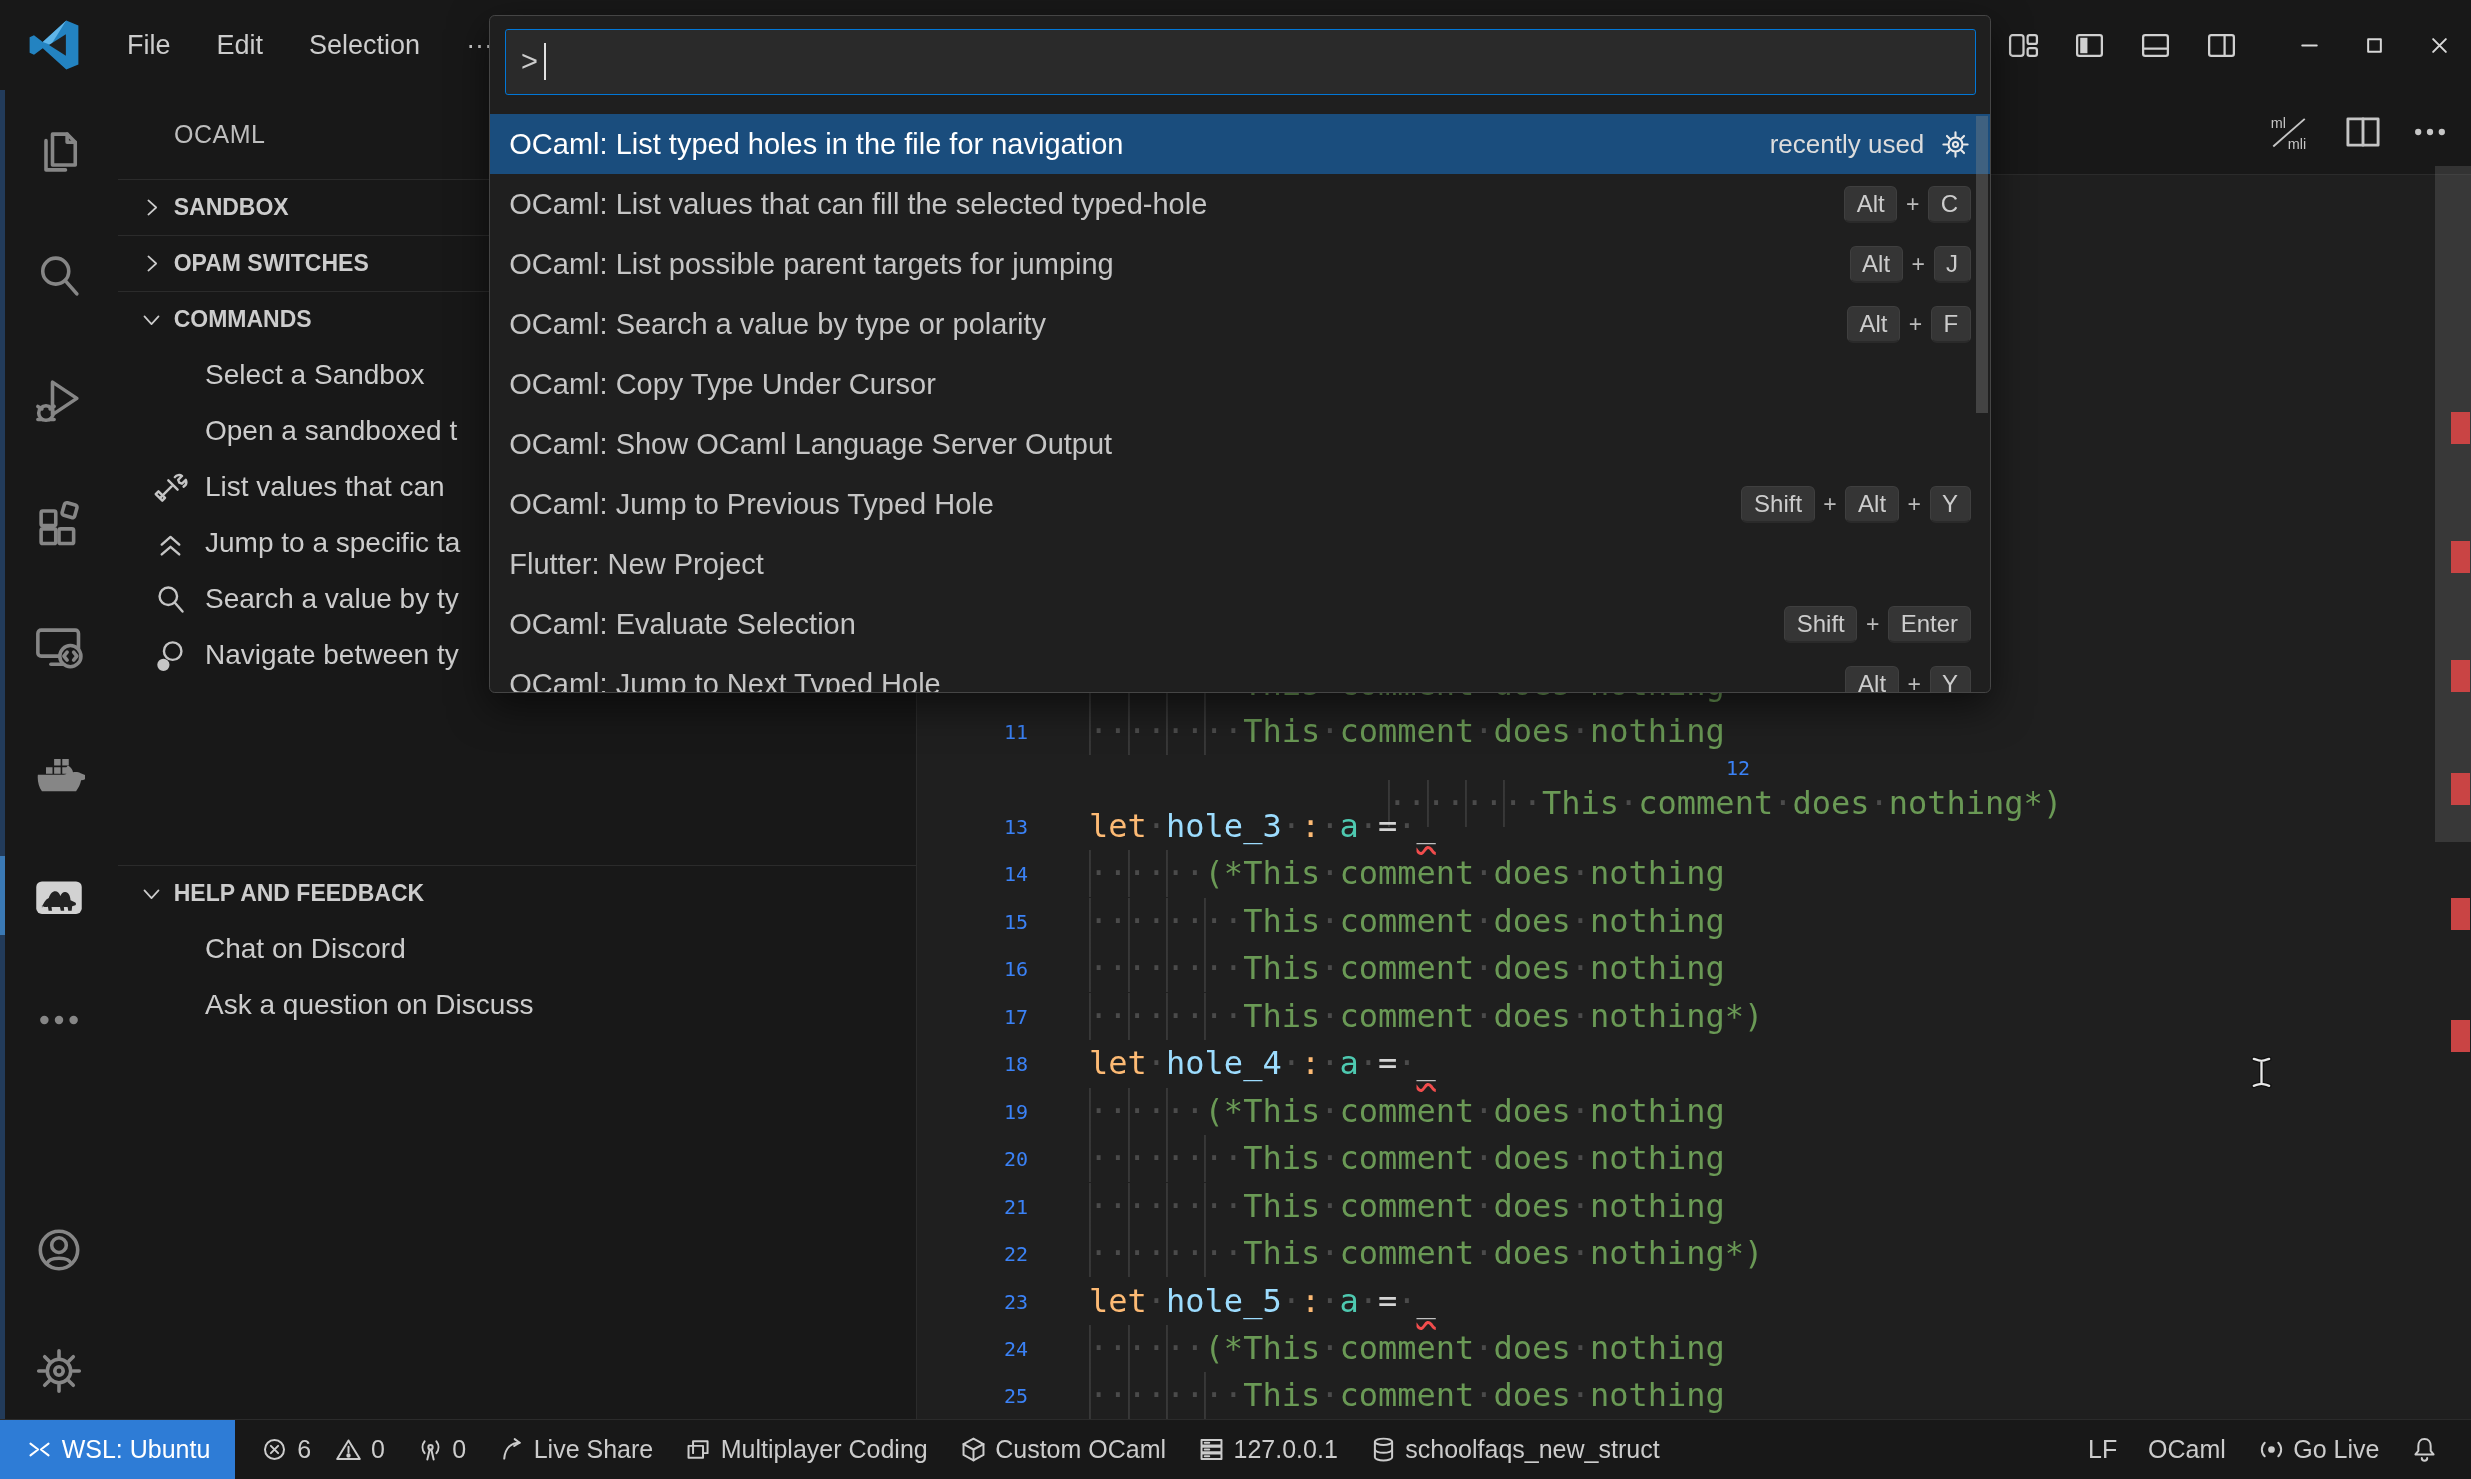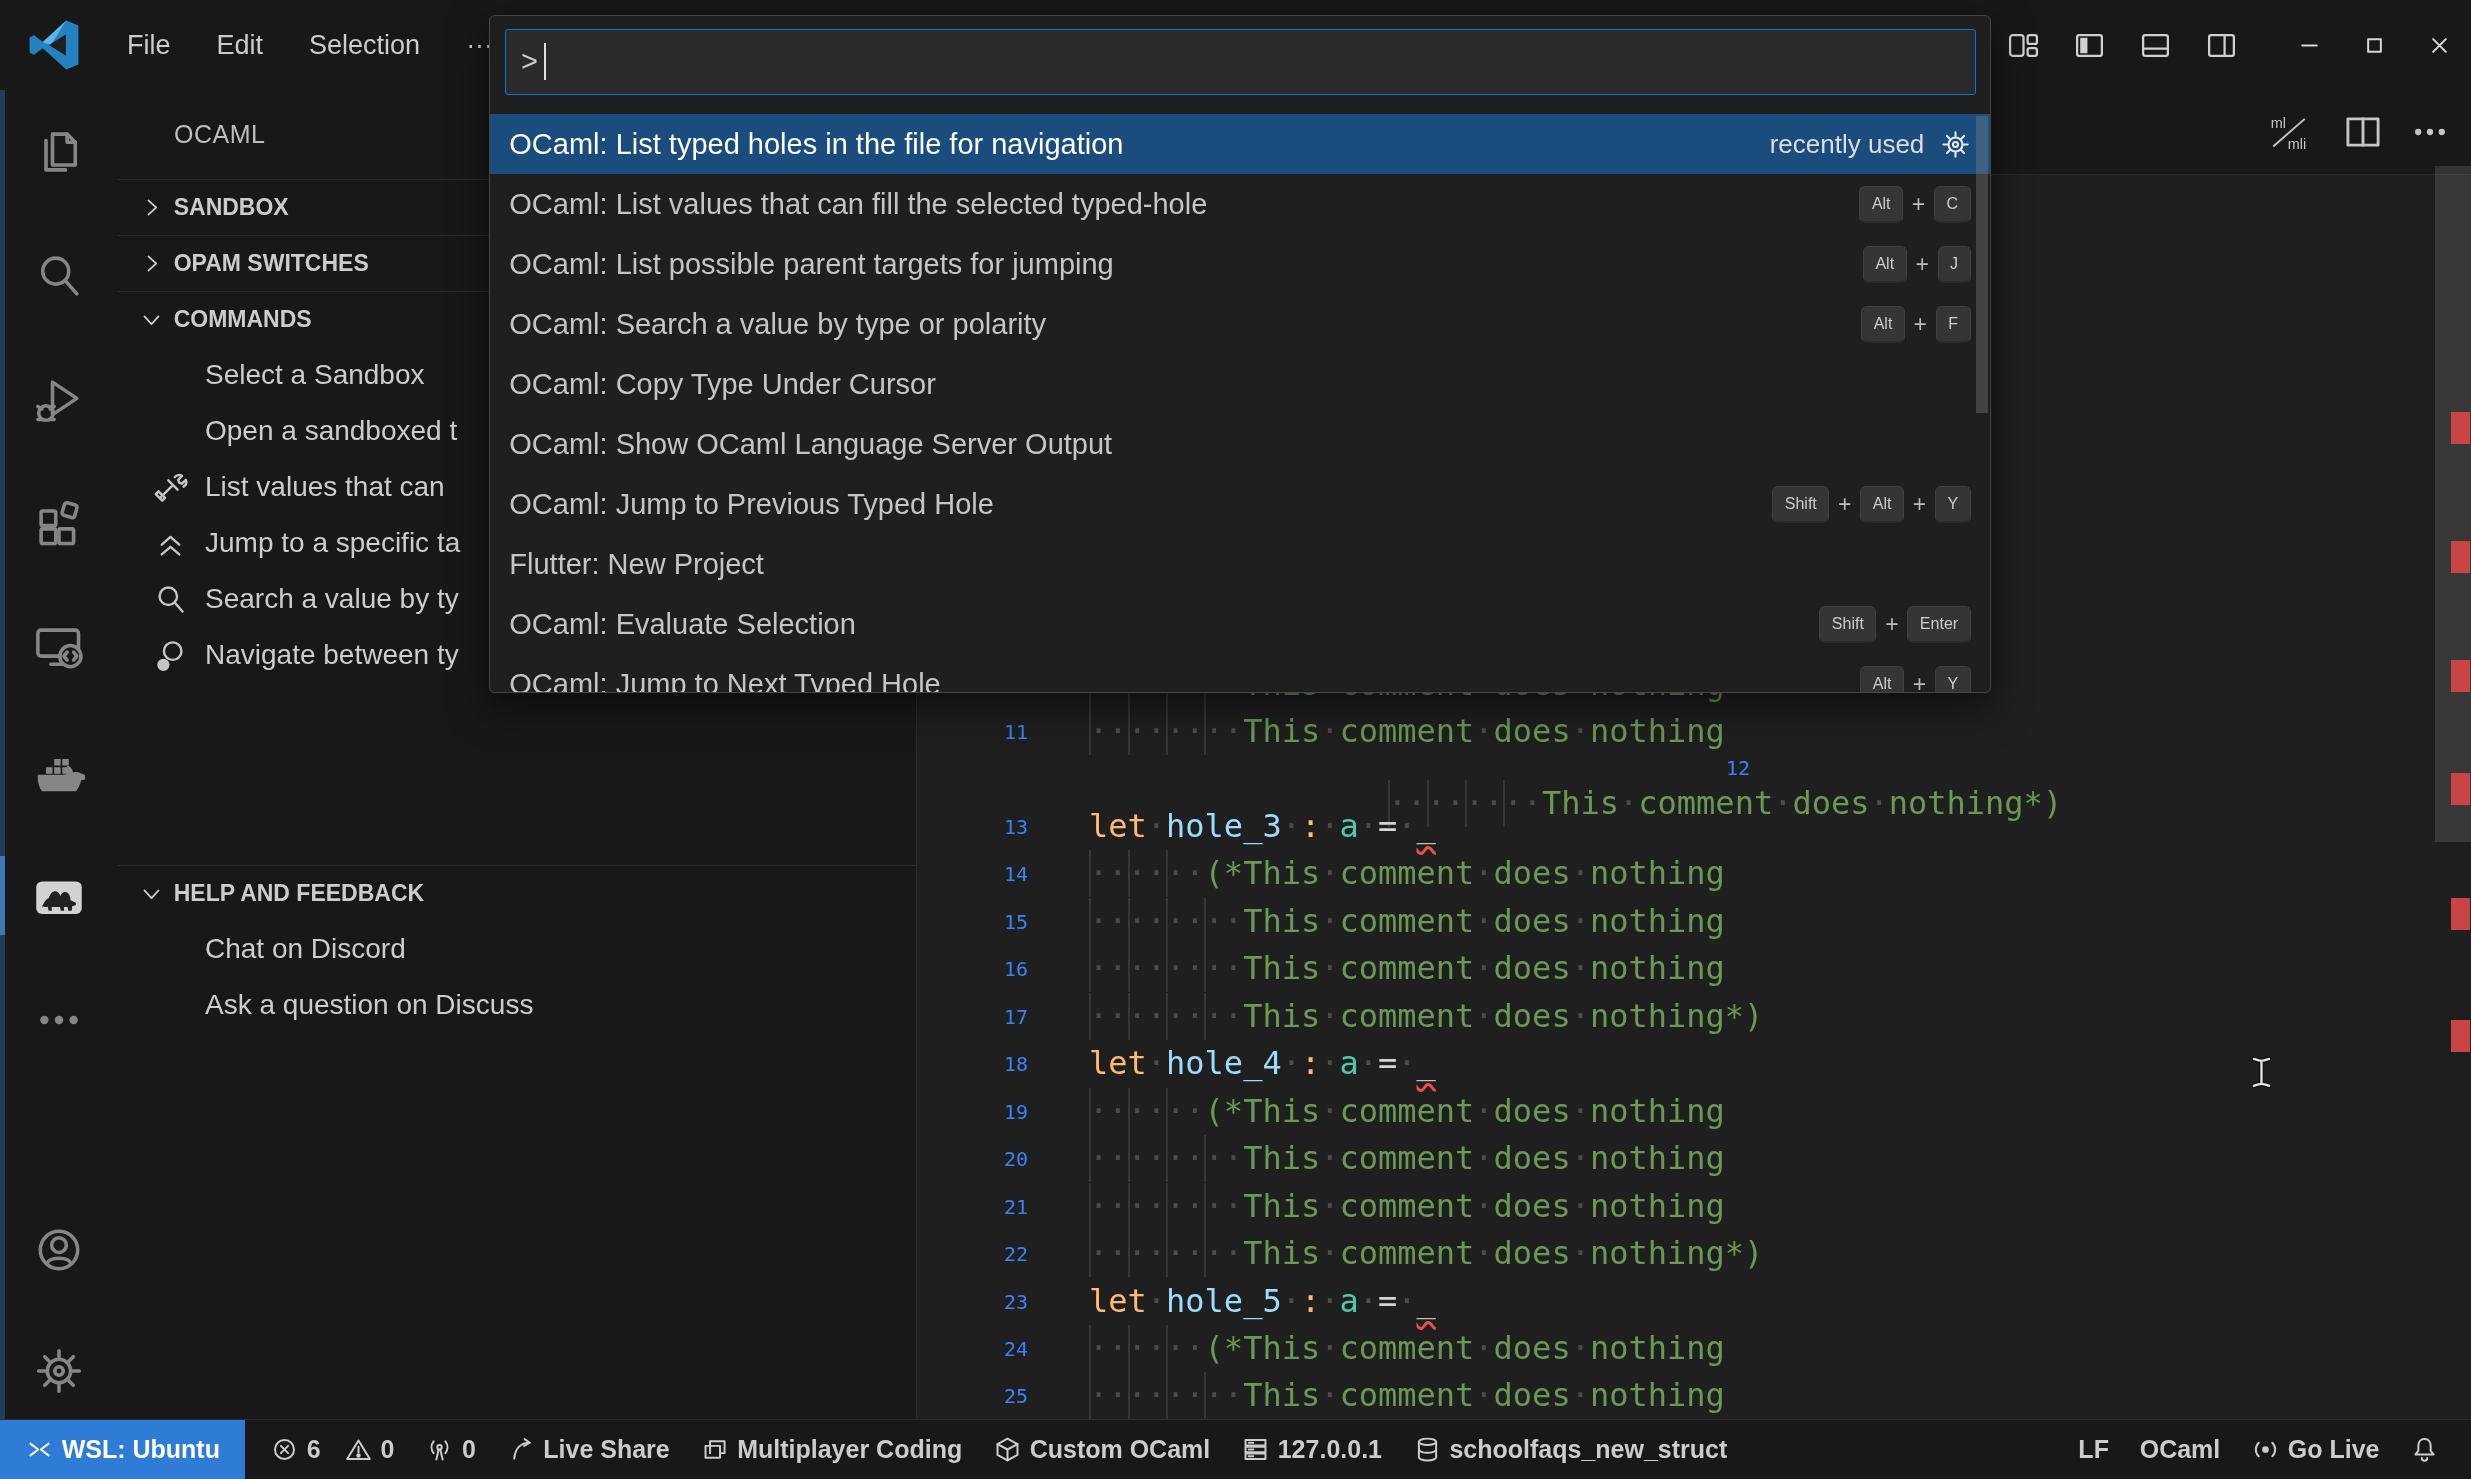--- a/index.html
+++ b/index.html
@@ -81,21 +81,21 @@
   .sb-slider { position:absolute; left:1px; right:1px; top:76px; height:676px;
     background:rgba(121,121,121,.28); }
   .sb-mark { position:absolute; right:1.9px; width:19.3px; height:32px; background:#c94444; }
 
   
   .statusbar { position:absolute; left:0; bottom:0; width:100%; height:60px; background:#181818;
     border-top:1px solid #2b2b2b; display:flex; align-items:center; font-size:25px; color:#cccccc;
     z-index:10; }
   .sb-left { display:flex; align-items:center; height:100%; }
   .sb-right { margin-left:auto; display:flex; align-items:center; height:100%; padding-right:17.4px; }
-  .sb-item { display:flex; align-items:center; gap:9.7px; padding:0 15.4px; height:100%;font-weight:bold; }
+  .sb-item { display:flex; align-items:center; gap:9.7px; padding:0 15.4px; height:100%; }
   .sb-item.accent { background:#2e7cd6; color:#ffffff; padding:0 25px; margin-right:9.7px; }
   .sb-part { display:flex; align-items:center; gap:7.7px; }
   .sb-part + .sb-part { margin-left:13.5px; }
   .sb-item .icon { width:29px; height:29px; flex:none; }
 
   
   .palette { position:absolute; left:489px; top:15.4px; width:1502px; height:678px; background:#1f1f1f;
     border:1px solid #454545; border-radius:5.8px; box-shadow:0 13.5px 39px rgba(0,0,0,.55);
     z-index:50; overflow:hidden; }
   .pal-input { position:absolute; left:14.5px; top:12.6px; right:14.5px; height:66px; background:#2a2a2a;
@@ -104,21 +104,21 @@
   .caret { width:1.9px; height:37px; background:#e0e0e0; margin-left:5.8px; }
   .pal-rows { position:absolute; left:0; top:98px; right:0; bottom:0; }
   .pal-row { height:60px; display:flex; align-items:center; padding:0 19.3px; font-size:29px;
     color:#c5c5c5; }
   .pal-row.selected { background:#1a4d7d; color:#ffffff; }
   .pal-right { margin-left:auto; display:flex; align-items:center; }
   .pal-meta { font-size:26px; color:#dcdcdc; margin-right:15.4px; }
   .pal-gear { width:31px; height:31px; color:#e8e8e8; }
   .kchip { display:inline-flex; align-items:center; justify-content:center; min-width:29px;
     height:37px; padding:0 11.6px; background:rgba(110,110,110,.28); border:1px solid #3f3f3f;
-    border-bottom:2.9px solid #2a2a2a; border-radius:5.8px; font-size:16px; color:#cccccc; }
+    border-bottom:2.9px solid #2a2a2a; border-radius:5.8px; font-size:24px; color:#cccccc; }
   .kplus { margin:0 8.7px; font-size:23px; color:#bbbbbb; }
   .pal-scroll { position:absolute; right:1.9px; top:100px; width:12.6px; height:297px;
     background:rgba(136,136,136,.35); }
 
   
   .mouse { position:absolute; left:2249px; top:1056px; width:25px; height:33px; z-index:100; }
 </style>
 </head>
 <body>
 

